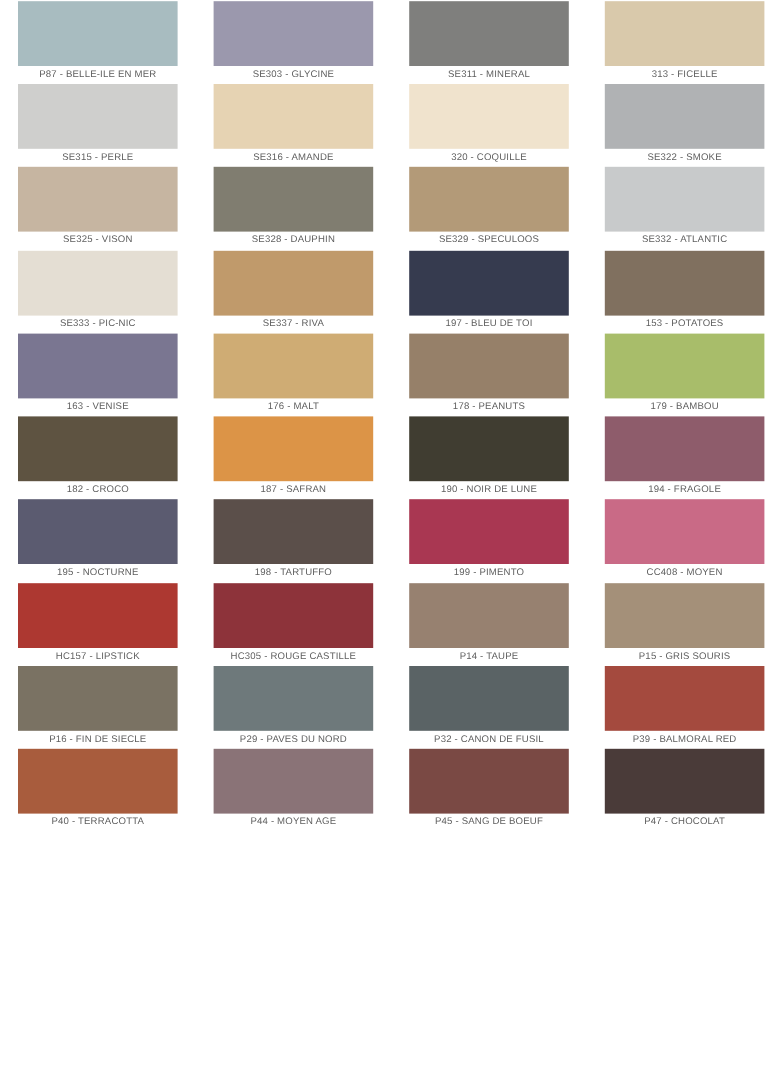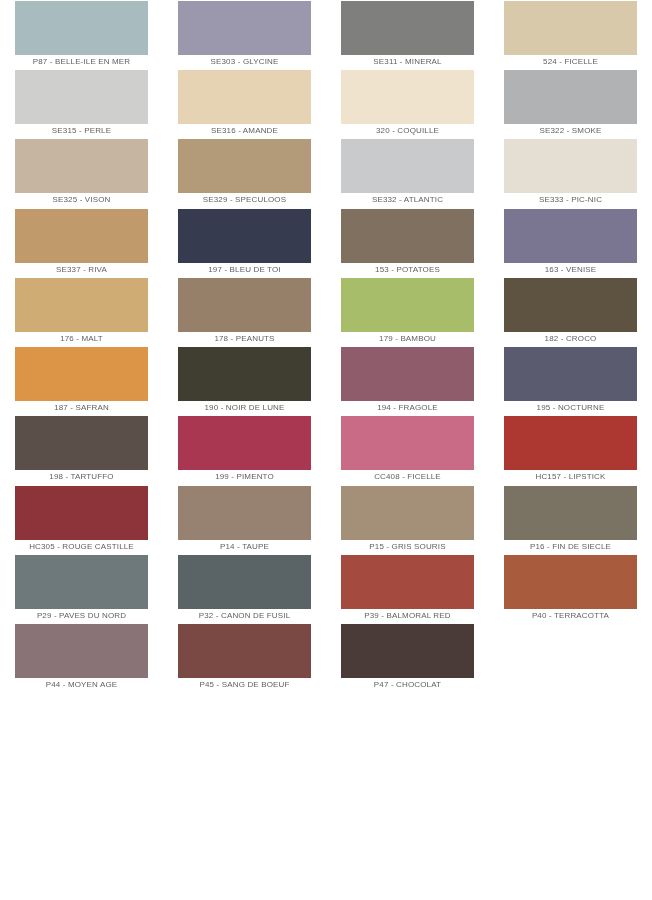--- a/index.html
+++ b/index.html
@@ -58,21 +58,21 @@
     <div class="swatch-cell">
       <div class="swatch-chip" style="background-color: rgb(155, 152, 173);"></div>
       <div class="swatch-label">SE303 - GLYCINE</div>
     </div>
     <div class="swatch-cell">
       <div class="swatch-chip" style="background-color: rgb(127, 127, 125);"></div>
       <div class="swatch-label">SE311 - MINERAL</div>
     </div>
     <div class="swatch-cell">
       <div class="swatch-chip" style="background-color: rgb(217, 201, 171);"></div>
-      <div class="swatch-label">524 - FICELLE</div>
+      <div class="swatch-label">313 - FICELLE</div>
     </div>
     <div class="swatch-cell">
       <div class="swatch-chip" style="background-color: rgb(207, 207, 205);"></div>
       <div class="swatch-label">SE315 - PERLE</div>
     </div>
     <div class="swatch-cell">
       <div class="swatch-chip" style="background-color: rgb(230, 211, 179);"></div>
       <div class="swatch-label">SE316 - AMANDE</div>
     </div>
     <div class="swatch-cell">
@@ -81,20 +81,24 @@
     </div>
     <div class="swatch-cell">
       <div class="swatch-chip" style="background-color: rgb(176, 178, 180);"></div>
       <div class="swatch-label">SE322 - SMOKE</div>
     </div>
     <div class="swatch-cell">
       <div class="swatch-chip" style="background-color: rgb(198, 181, 161);"></div>
       <div class="swatch-label">SE325 - VISON</div>
     </div>
     <div class="swatch-cell">
+      <div class="swatch-chip" style="background-color: rgb(128, 125, 112);"></div>
+      <div class="swatch-label">SE328 - DAUPHIN</div>
+    </div>
+    <div class="swatch-cell">
       <div class="swatch-chip" style="background-color: rgb(179, 154, 120);"></div>
       <div class="swatch-label">SE329 - SPECULOOS</div>
     </div>
     <div class="swatch-cell">
       <div class="swatch-chip" style="background-color: rgb(200, 202, 203);"></div>
       <div class="swatch-label">SE332 - ATLANTIC</div>
     </div>
     <div class="swatch-cell">
       <div class="swatch-chip" style="background-color: rgb(228, 222, 211);"></div>
       <div class="swatch-label">SE333 - PIC-NIC</div>
@@ -150,21 +154,21 @@
     <div class="swatch-cell">
       <div class="swatch-chip" style="background-color: rgb(91, 79, 74);"></div>
       <div class="swatch-label">198 - TARTUFFO</div>
     </div>
     <div class="swatch-cell">
       <div class="swatch-chip" style="background-color: rgb(169, 55, 82);"></div>
       <div class="swatch-label">199 - PIMENTO</div>
     </div>
     <div class="swatch-cell">
       <div class="swatch-chip" style="background-color: rgb(201, 106, 134);"></div>
-      <div class="swatch-label">CC408 - FICELLE</div>
+      <div class="swatch-label">CC408 - MOYEN</div>
     </div>
     <div class="swatch-cell">
       <div class="swatch-chip" style="background-color: rgb(173, 56, 49);"></div>
       <div class="swatch-label">HC157 - LIPSTICK</div>
     </div>
     <div class="swatch-cell">
       <div class="swatch-chip" style="background-color: rgb(141, 51, 58);"></div>
       <div class="swatch-label">HC305 - ROUGE CASTILLE</div>
     </div>
     <div class="swatch-cell">

